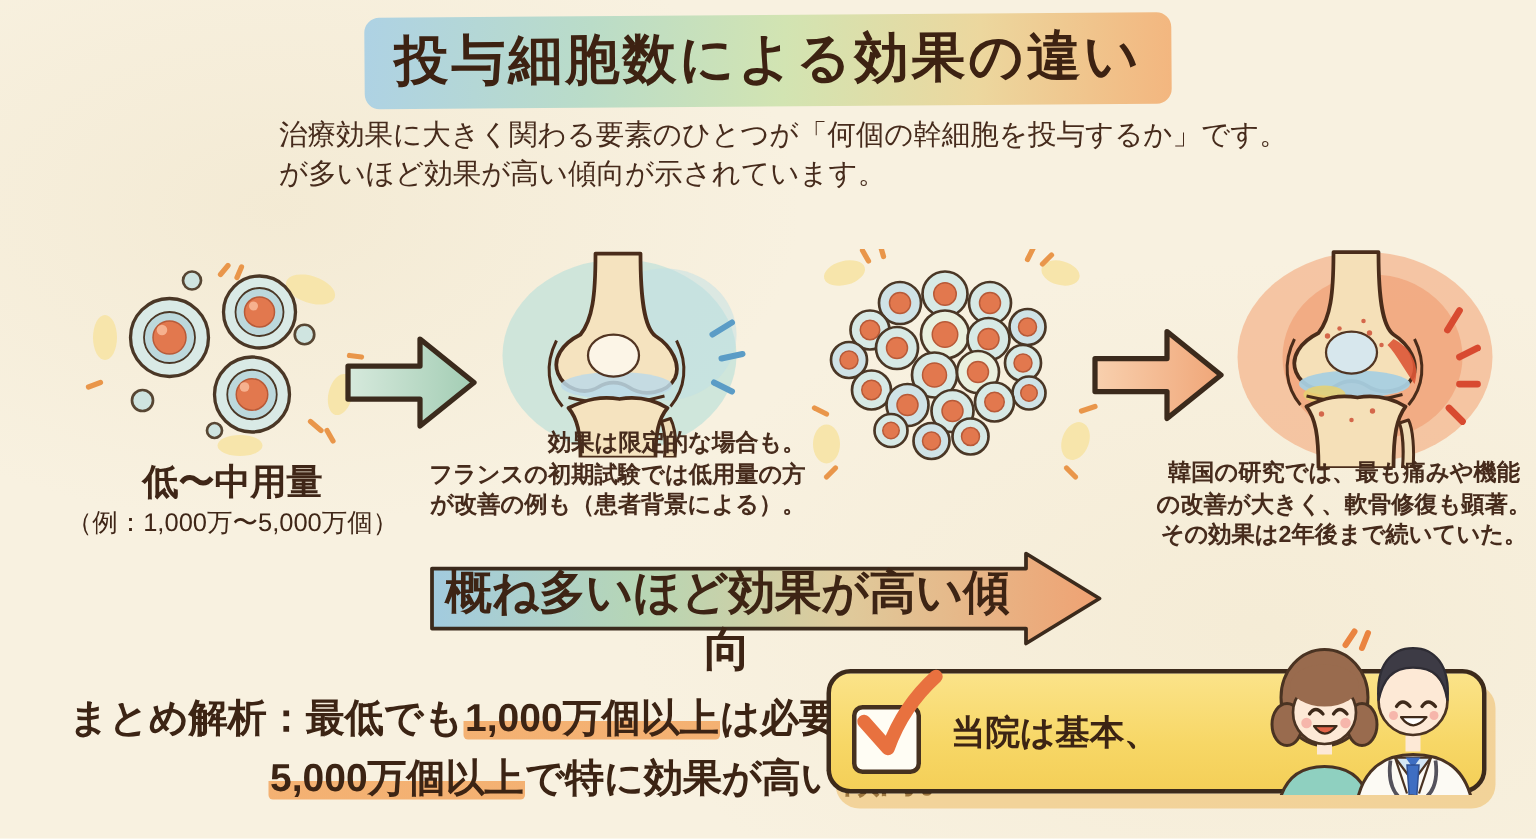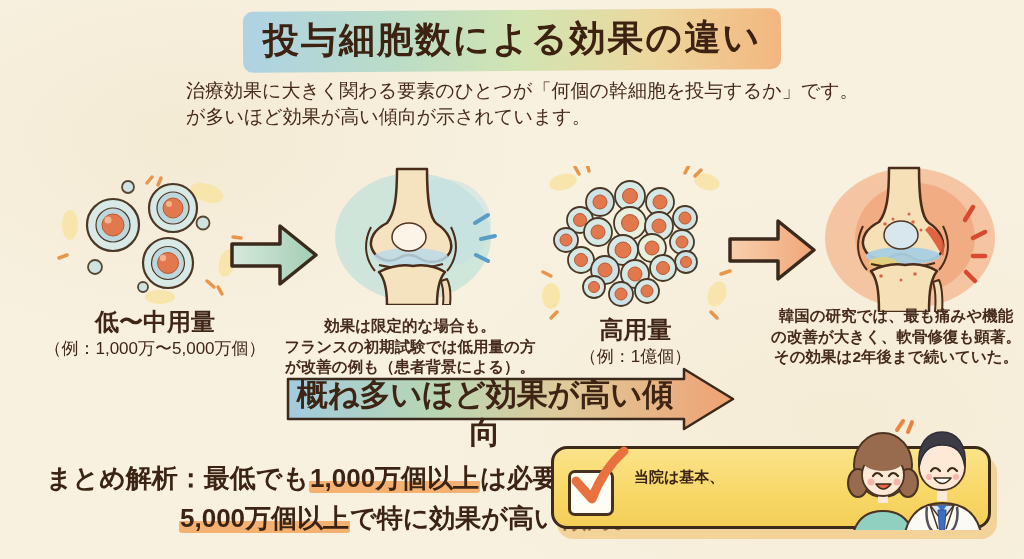--- a/index.html
+++ b/index.html
@@ -23,40 +23,40 @@
   #title-text{font-size:36px;font-weight:800;letter-spacing:2px;color:#3d2212;}
   
   #intro{top:78px;left:186px;width:690px;font-size:19px;font-weight:400;line-height:26px;color:#462b1c;}
   #intro span{display:block;}
   
   .dose-label{font-size:24px;font-weight:800;color:#3f2617;text-align:center;line-height:28px;}
   .dose-example{font-size:17px;font-weight:400;color:#3f2617;text-align:center;line-height:22px;margin-top:2px;}
   .note{font-size:15.5px;font-weight:700;color:#462b1c;text-align:center;line-height:20.5px;}
   .note span{display:block;}
   #label-low{top:308px;left:25px;width:260px;}
-  #note-low{top:316px;left:283px;width:254px;}
+  #note-low{top:286px;left:283px;width:254px;text-align:right;}
   #label-high{top:316px;left:548px;width:175px;}
   #note-high{top:306px;left:768px;width:256px;}
   
   #trend-label{top:376px;left:286px;width:398px;text-align:center;font-size:31px;font-weight:800;color:#3d2414;line-height:38px;}
   
   #summary{top:458px;left:46px;font-size:26px;font-weight:800;color:#3c2414;line-height:40px;}
   #summary .l2{margin-left:133px;}
   .hl{background:linear-gradient(to top, rgba(243,166,95,.85) 40%, rgba(243,166,95,0) 40%);border-radius:3px;padding:0 1px;margin-top:28px;}
   
   #clinic-box{
     top:446px;left:551px;width:440px;height:83px;box-sizing:border-box;
     border:3px solid #3c2a1b;border-radius:16px;
     background:linear-gradient(180deg,#fbe389 0%,#f7d766 60%,#f4cf58 100%);
     box-shadow:6px 10px 0 rgba(238,188,98,.55);
     z-index:1;
   }
   #clinic-checkbox{position:absolute;left:14px;top:21px;width:40px;height:40px;background:#fffdf4;border:3.5px solid #46311f;border-radius:7px;}
   #clinic-check-svg{position:absolute;left:8px;top:-6px;width:72px;height:68px;}
-  #clinic-text{position:absolute;left:80px;top:12px;font-size:15px;font-weight:800;color:#3c2414;line-height:31px;}
+  #clinic-text{position:absolute;left:80px;top:24px;font-size:23px;font-weight:800;color:#3c2414;line-height:31px;}
   .hl-under{background:linear-gradient(to top, rgba(242,156,72,.9) 24%, rgba(242,156,72,0) 24%);}
   
   #figures{top:417px;left:845px;width:168px;height:113px;z-index:2;overflow:hidden;}
 </style>
 </head>
 <body>
 
 <div id="stage">
 
   <div class="abs" id="title-wrap">
@@ -292,24 +292,20 @@
   </svg>
 
   <div class="abs" id="label-low">
     <div class="dose-label">低〜中用量</div>
     <div class="dose-example">（例：1,000万〜5,000万個）</div>
   </div>
   <div class="abs note" id="note-low">
     <span>効果は限定的な場合も。</span>
     <span>フランスの初期試験では低用量の方</span>
     <span>が改善の例も（患者背景による）。</span>
-  </div>
-  <div class="abs" id="label-high">
-    <div class="dose-label">高用量</div>
-    <div class="dose-example">（例：1億個）</div>
   </div>
   <div class="abs note" id="note-high">
     <span>韓国の研究では、最も痛みや機能</span>
     <span>の改善が大きく、軟骨修復も顕著。</span>
     <span>その効果は2年後まで続いていた。</span>
   </div>
 
   <svg class="abs" style="top:366px;left:284px;" width="454" height="66" viewBox="0 0 454 66">
     <defs>
         <linearGradient id="gT" x1="0" y1="0" x2="1" y2="0">

